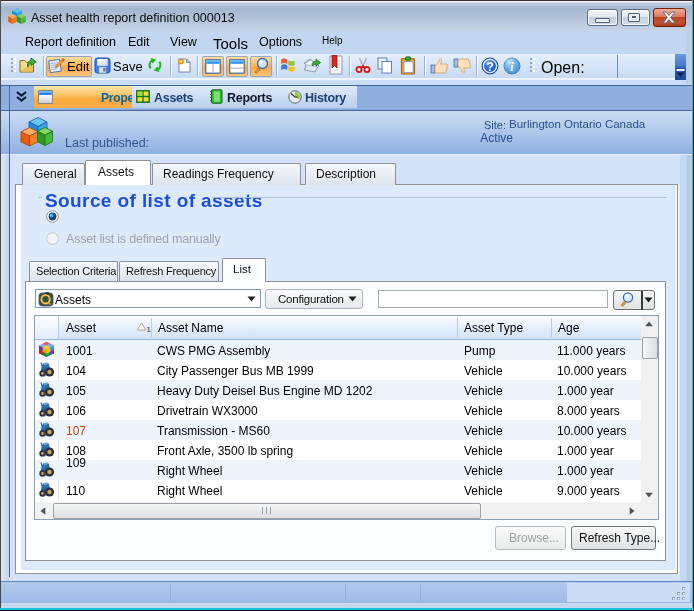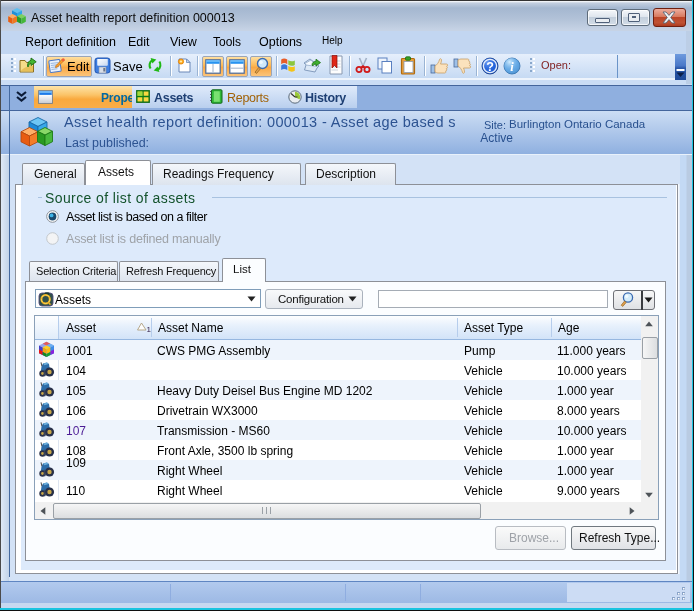--- a/index.html
+++ b/index.html
@@ -56,21 +56,21 @@
   <div class="abs" style="left:628px;top:12.5px;width:10px;height:7px;background:#e9edf2;border:1.5px solid #50617a;border-radius:1px;"></div>
   <div class="abs" style="left:631.5px;top:16px;width:4px;height:2px;background:#50617a;"></div>
   <div class="abs" style="left:653px;top:8px;width:33px;height:19px;box-sizing:border-box;border:1.5px solid #6e1f10;border-radius:3px;background:linear-gradient(#edac9c 0%,#d87b60 45%,#bc4527 50%,#c05233 80%,#ad3b1e 100%);"></div>
   <svg class="abs" style="left:661px;top:10.5px;" width="16" height="13" viewBox="0 0 16 13">
     <path d="M2 1 L5 1 L8 4.4 L11 1 L14 1 L9.7 6.5 L14 12 L11 12 L8 8.6 L5 12 L2 12 L6.3 6.5 Z" fill="#f0f3f6" stroke="#5a6676" stroke-width="0.9"></path>
   </svg>
 
   <div class="abs txt" style="left:25px;top:35px;font-size:12.5px;color:#000;">Report definition</div>
   <div class="abs txt" style="left:128px;top:35px;font-size:12.5px;color:#000;">Edit</div>
   <div class="abs txt" style="left:170px;top:35px;font-size:12.5px;color:#000;">View</div>
-  <div class="abs txt" style="left:213px;top:35px;font-size:12px;color:#000;">Tools</div>
+  <div class="abs txt" style="left:213px;top:35px;font-size:15px;color:#000;">Tools</div>
   <div class="abs txt" style="left:259px;top:35px;font-size:12.5px;color:#000;">Options</div>
   <div class="abs txt" style="left:322px;top:35px;font-size:10px;color:#000;">Help</div>
 
   <div class="abs" style="left:11px;top:58px;width:2px;height:16px;background:repeating-linear-gradient(#8aa8cc 0 2px,transparent 2px 4px);"></div>
   <div class="abs" style="left:14px;top:58px;width:2px;height:16px;background:repeating-linear-gradient(#fff 0 2px,transparent 2px 4px);"></div>
 
   <svg class="abs" style="left:19px;top:57px;" width="18" height="17" viewBox="0 0 18 17">
     <path d="M1 3.5 L1 15 L14.5 15 L14.5 5.5 L7.5 5.5 L6 3.5 Z" fill="#f5dc8a" stroke="#8a6d1f" stroke-width="1"></path>
     <path d="M1.5 14.5 C4 10.5 9 9 14 9 L14 14.5 Z" fill="#e6c05a"></path>
     <path d="M8.5 9.5 C8.5 5.5 10 3.8 12 3.2 L12 1 L17.2 4.8 L12 8.5 L12 6 C10.6 6.4 9.8 7.6 9.6 9.5 Z" fill="#45b532" stroke="#1d6d14" stroke-width="0.9"></path>
@@ -213,21 +213,21 @@
         <radialGradient id="gin" cx="0.35" cy="0.25" r="0.95">
           <stop offset="0" stop-color="#d8f0ff" stop-opacity="0.95"></stop>
           <stop offset="0.55" stop-color="#80bcf0" stop-opacity="0.25"></stop>
           <stop offset="1" stop-color="#1a5a9a" stop-opacity="0.45"></stop>
         </radialGradient>
       </defs>
   </svg>
 
   <div class="abs" style="left:530px;top:58px;width:2px;height:16px;background:repeating-linear-gradient(#8aa8cc 0 2px,transparent 2px 4px);"></div>
   <div class="abs" style="left:533px;top:58px;width:2px;height:16px;background:repeating-linear-gradient(#fff 0 2px,transparent 2px 4px);"></div>
-  <div class="abs txt" style="left:541px;top:59px;font-size:11px;color:#7f1d1d;text-align:center;">Open:</div>
+  <div class="abs txt" style="left:541px;top:59px;font-size:16px;color:#000000;text-align:center;">Open:</div>
   <div class="abs" style="left:617px;top:55px;width:1px;height:23px;background:#6a94c8;"></div>
   <div class="abs" style="left:674.5px;top:54px;width:11.5px;height:25.5px;background:linear-gradient(#6e9ade,#4a78c8 45%,#2a57a8 55%,#1e4a98);"></div>
   <svg class="abs" style="left:676px;top:68px;" width="9" height="10" viewBox="0 0 9 10">
     <rect x="0.5" y="1" width="8" height="2" fill="#fff"></rect>
     <path d="M0.5 4.5 L8.5 4.5 L4.5 9 Z" fill="#0a1e46"></path>
   </svg>
 
   <svg class="abs" style="left:16px;top:91px;" width="11" height="11" viewBox="0 0 11 11">
     <path d="M1 1 L5.5 4.5 L10 1" fill="none" stroke="#0c1c38" stroke-width="2.2"></path>
     <path d="M1 6 L5.5 9.5 L10 6" fill="none" stroke="#0c1c38" stroke-width="2.2"></path>
@@ -251,69 +251,67 @@
     <rect x="0.8" y="0.8" width="12.4" height="11.4" fill="#f8d840" stroke="#0a6a14" stroke-width="1.4"></rect>
     <path d="M7 1 L7 12 M1 6.5 L13 6.5" stroke="#0a7a18" stroke-width="1.3"></path>
     <rect x="1.5" y="1.5" width="5" height="4.5" fill="#8ad838" opacity="0.8"></rect>
   </svg>
   <div class="abs txt" style="left:154px;top:90.5px;font-size:12.5px;font-weight:bold;letter-spacing:-0.3px;color:#1e3f73;">Assets</div>
   <svg class="abs" style="left:209px;top:89px;" width="14" height="15" viewBox="0 0 14 15">
     <rect x="2.5" y="0.8" width="10.5" height="13.4" rx="1" fill="#2fb838" stroke="#116618" stroke-width="1"></rect>
     <rect x="4.8" y="2.2" width="6" height="10.6" rx="0.5" fill="#7ae070"></rect>
     <path d="M2.5 2.5 L1.2 2.5 M2.5 5.5 L1.2 5.5 M2.5 8.5 L1.2 8.5 M2.5 11.5 L1.2 11.5" stroke="#444" stroke-width="1.2"></path>
   </svg>
-  <div class="abs txt" style="left:227px;top:90.5px;font-size:12.5px;font-weight:normal;letter-spacing:-0.3px;color:#a16207;">Reports</div>
+  <div class="abs txt" style="left:227px;top:90.5px;font-size:12.5px;font-weight:bold;letter-spacing:-0.3px;color:#0f172a;">Reports</div>
   <svg class="abs" style="left:288px;top:89.5px;" width="14" height="14" viewBox="0 0 14 14">
     <circle cx="7" cy="7" r="6.2" fill="#e8ecf0" stroke="#5a6a7a" stroke-width="1"></circle>
     <path d="M7 7 L7 1.8 A5.2 5.2 0 0 1 11.5 9.5 Z" fill="#9ac838"></path>
     <path d="M7 7 L3 3.5 M7 7 L9.5 7" stroke="#333" stroke-width="1.1"></path>
   </svg>
   <div class="abs txt" style="left:305px;top:90.5px;font-size:12.5px;font-weight:bold;letter-spacing:-0.3px;color:#1e3f73;">History</div>
 
   <svg class="abs" style="left:19px;top:115px;" width="34" height="33" viewBox="0 0 34 33">
     <g stroke-width="0.9">
       <polygon points="19,2.5 28,7 19,11.5 10,7" fill="#6ec6f5" stroke="#1a6aa8"></polygon>
       <polygon points="10,7 19,11.5 19,21.5 10,17" fill="#1e8ad8" stroke="#1a6aa8"></polygon>
       <polygon points="28,7 19,11.5 19,21.5 28,17" fill="#38a8ea" stroke="#1a6aa8"></polygon>
       <polygon points="10.5,12.5 19,16.8 10.5,21 2,16.8" fill="#ffb068" stroke="#b84a10"></polygon>
       <polygon points="2,16.8 10.5,21 10.5,31 2,26.8" fill="#e85c12" stroke="#b84a10"></polygon>
       <polygon points="19,16.8 10.5,21 10.5,31 19,26.8" fill="#f57d28" stroke="#b84a10"></polygon>
       <polygon points="26,12.5 33.5,16.3 26,20.1 18.5,16.3" fill="#8ad868" stroke="#1d7a14"></polygon>
       <polygon points="18.5,16.3 26,20.1 26,30.5 18.5,26.7" fill="#2a9a22" stroke="#1d7a14"></polygon>
       <polygon points="33.5,16.3 26,20.1 26,30.5 33.5,26.7" fill="#48b83c" stroke="#1d7a14"></polygon>
     </g>
   </svg>
-  <div class="abs txt" style="left:64px;top:114px;font-size:14.5px;letter-spacing:0.35px;color:#2d5391;">Asset health report definition: 000013 - Asset age based s</div>
   <div class="abs txt" style="left:65px;top:136px;font-size:12.5px;color:#2d5391;">Last published:</div>
   <div class="abs txt" style="left:484px;top:118.5px;font-size:11px;color:#28508e;">Site:</div>
   <div class="abs txt" style="left:509px;top:117.5px;font-size:11.5px;color:#28508e;">Burlington Ontario Canada</div>
   <div class="abs txt" style="right:49px;top:131px;font-size:12px;color:#28508e;">Active</div>
 
   <div class="abs" style="left:15px;top:184px;width:663px;height:390px;background:#fff;border:1px solid #8d9097;box-sizing:border-box;box-shadow:1.5px 0 0 #f4f8fd;"></div>
   <div class="abs" style="left:20.5px;top:185px;width:655.5px;height:385px;background:#ddeafb;"></div>
 
   <div class="abs" style="left:22px;top:163px;width:63px;height:22px;background:linear-gradient(#f4f7fb,#dde4ee);border:1px solid #8d9097;border-bottom:none;border-radius:2px 2px 0 0;box-sizing:border-box;"></div>
   <div class="abs txt" style="left:34px;top:167px;font-size:12px;color:#111;">General</div>
   <div class="abs" style="left:152px;top:163px;width:149px;height:22px;background:linear-gradient(#f4f7fb,#dde4ee);border:1px solid #8d9097;border-bottom:none;border-radius:2px 2px 0 0;box-sizing:border-box;"></div>
   <div class="abs txt" style="left:163px;top:167px;font-size:12px;color:#111;">Readings Frequency</div>
   <div class="abs" style="left:305px;top:163px;width:91px;height:22px;background:linear-gradient(#f4f7fb,#dde4ee);border:1px solid #8d9097;border-bottom:none;border-radius:2px 2px 0 0;box-sizing:border-box;"></div>
   <div class="abs txt" style="left:316px;top:167px;font-size:12px;color:#111;">Description</div>
   <div class="abs" style="left:85px;top:160px;width:66px;height:25px;background:#fff;border:1px solid #8d9097;border-bottom:none;border-radius:2px 2px 0 0;box-sizing:border-box;"></div>
   <div class="abs txt" style="left:98px;top:165px;font-size:12px;color:#111;">Assets</div>
 
-  <div class="abs txt" style="left:45px;top:190px;font-size:14px;font-weight:normal;letter-spacing:0.4px;color:#14532d;">Source of list of assets</div>
+  <div class="abs txt" style="left:45px;top:190px;font-size:19px;font-weight:bold;letter-spacing:0.4px;color:#1d4ed8;">Source of list of assets</div>
   <div class="abs" style="left:38px;top:197px;width:4px;height:1px;background:#a8c2e0;"></div>
   <div class="abs" style="left:212px;top:197px;width:455px;height:1px;background:#a8c2e0;"></div>
 
   <svg class="abs" style="left:46px;top:210px;" width="13" height="13" viewBox="0 0 13 13">
     <circle cx="6.5" cy="6.5" r="5.8" fill="#fff" stroke="#8a9097" stroke-width="1"></circle>
     <circle cx="6.5" cy="6.5" r="3.9" fill="#1a4a6e"></circle>
     <circle cx="5.6" cy="5.4" r="1.9" fill="#3db4e8"></circle>
   </svg>
-  <div class="abs txt" style="left:66px;top:210px;font-size:12.5px;color:#000;letter-spacing:-0.45px;">Asset list is based on a filter</div>
   <svg class="abs" style="left:46px;top:232px;" width="13" height="13" viewBox="0 0 13 13">
     <circle cx="6.5" cy="6.5" r="5.8" fill="#f3f4f5" stroke="#c3c8cc" stroke-width="1"></circle>
   </svg>
   <div class="abs txt" style="left:66px;top:232px;font-size:12.5px;color:#9fa3a8;letter-spacing:-0.2px;">Asset list is defined manually</div>
 
   <div class="abs" style="left:24.5px;top:281px;width:641px;height:280px;background:#fbfdff;border:1px solid #8d9097;box-sizing:border-box;"></div>
 
   <div class="abs" style="left:29px;top:261px;width:89px;height:20px;background:linear-gradient(#f4f7fb,#dde4ee);border:1px solid #8d9097;border-bottom:none;border-radius:2px 2px 0 0;box-sizing:border-box;"></div>
   <div class="abs txt" style="left:36px;top:265px;font-size:11px;letter-spacing:-0.2px;color:#111;">Selection Criteria</div>
   <div class="abs" style="left:119px;top:261px;width:100px;height:20px;background:linear-gradient(#f4f7fb,#dde4ee);border:1px solid #8d9097;border-bottom:none;border-radius:2px 2px 0 0;box-sizing:border-box;"></div>
@@ -386,40 +384,41 @@
     <polygon points="12.3,11 8.5,12.9 8.5,16 12.3,14.1" fill="#18a028"></polygon>
   </svg>
   <div class="abs txt" style="left:66px;top:344px;font-size:12px;color:#000;">1001</div>
   <div class="abs txt" style="left:157px;top:344px;font-size:12px;color:#000;">CWS PMG Assembly</div>
   <div class="abs txt" style="left:464px;top:344px;font-size:12px;color:#000;">Pump</div>
   <div class="abs txt" style="left:557px;top:344px;font-size:12px;color:#000;">11.000 years</div>
   <svg class="abs" style="left:38px;top:361px;" width="17" height="17" viewBox="0 0 17 17">
       <use href="#tractor"></use>
     </svg>
   <div class="abs txt" style="left:66px;top:364px;font-size:12px;color:#000;">104</div>
+  <div class="abs txt" style="left:157px;top:364px;font-size:12px;color:#000;">City Passenger Bus MB 1999</div>
   <div class="abs txt" style="left:464px;top:364px;font-size:12px;color:#000;">Vehicle</div>
   <div class="abs txt" style="left:557px;top:364px;font-size:12px;color:#000;">10.000 years</div>
   <svg class="abs" style="left:38px;top:381px;" width="17" height="17" viewBox="0 0 17 17">
       <use href="#tractor"></use>
     </svg>
   <div class="abs txt" style="left:66px;top:384px;font-size:12px;color:#000;">105</div>
   <div class="abs txt" style="left:157px;top:384px;font-size:12px;color:#000;">Heavy Duty Deisel Bus Engine MD 1202</div>
   <div class="abs txt" style="left:464px;top:384px;font-size:12px;color:#000;">Vehicle</div>
   <div class="abs txt" style="left:557px;top:384px;font-size:12px;color:#000;">1.000 year</div>
   <svg class="abs" style="left:38px;top:401px;" width="17" height="17" viewBox="0 0 17 17">
       <use href="#tractor"></use>
     </svg>
   <div class="abs txt" style="left:66px;top:404px;font-size:12px;color:#000;">106</div>
   <div class="abs txt" style="left:157px;top:404px;font-size:12px;color:#000;">Drivetrain WX3000</div>
   <div class="abs txt" style="left:464px;top:404px;font-size:12px;color:#000;">Vehicle</div>
   <div class="abs txt" style="left:557px;top:404px;font-size:12px;color:#000;">8.000 years</div>
   <svg class="abs" style="left:38px;top:421px;" width="17" height="17" viewBox="0 0 17 17">
       <use href="#tractor"></use>
     </svg>
-  <div class="abs txt" style="left:66px;top:424px;font-size:12px;color:#4c1d95;">107</div>
+  <div class="abs txt" style="left:66px;top:424px;font-size:12px;color:#c2410c;">107</div>
   <div class="abs txt" style="left:157px;top:424px;font-size:12px;color:#000;">Transmission - MS60</div>
   <div class="abs txt" style="left:464px;top:424px;font-size:12px;color:#000;">Vehicle</div>
   <div class="abs txt" style="left:557px;top:424px;font-size:12px;color:#000;">10.000 years</div>
   <svg class="abs" style="left:38px;top:441px;" width="17" height="17" viewBox="0 0 17 17">
       <use href="#tractor"></use>
     </svg>
   <div class="abs txt" style="left:66px;top:444px;font-size:12px;color:#000;">108</div>
   <div class="abs txt" style="left:157px;top:444px;font-size:12px;color:#000;">Front Axle, 3500 lb spring</div>
   <div class="abs txt" style="left:464px;top:444px;font-size:12px;color:#000;">Vehicle</div>
   <div class="abs txt" style="left:557px;top:444px;font-size:12px;color:#000;">1.000 year</div>

